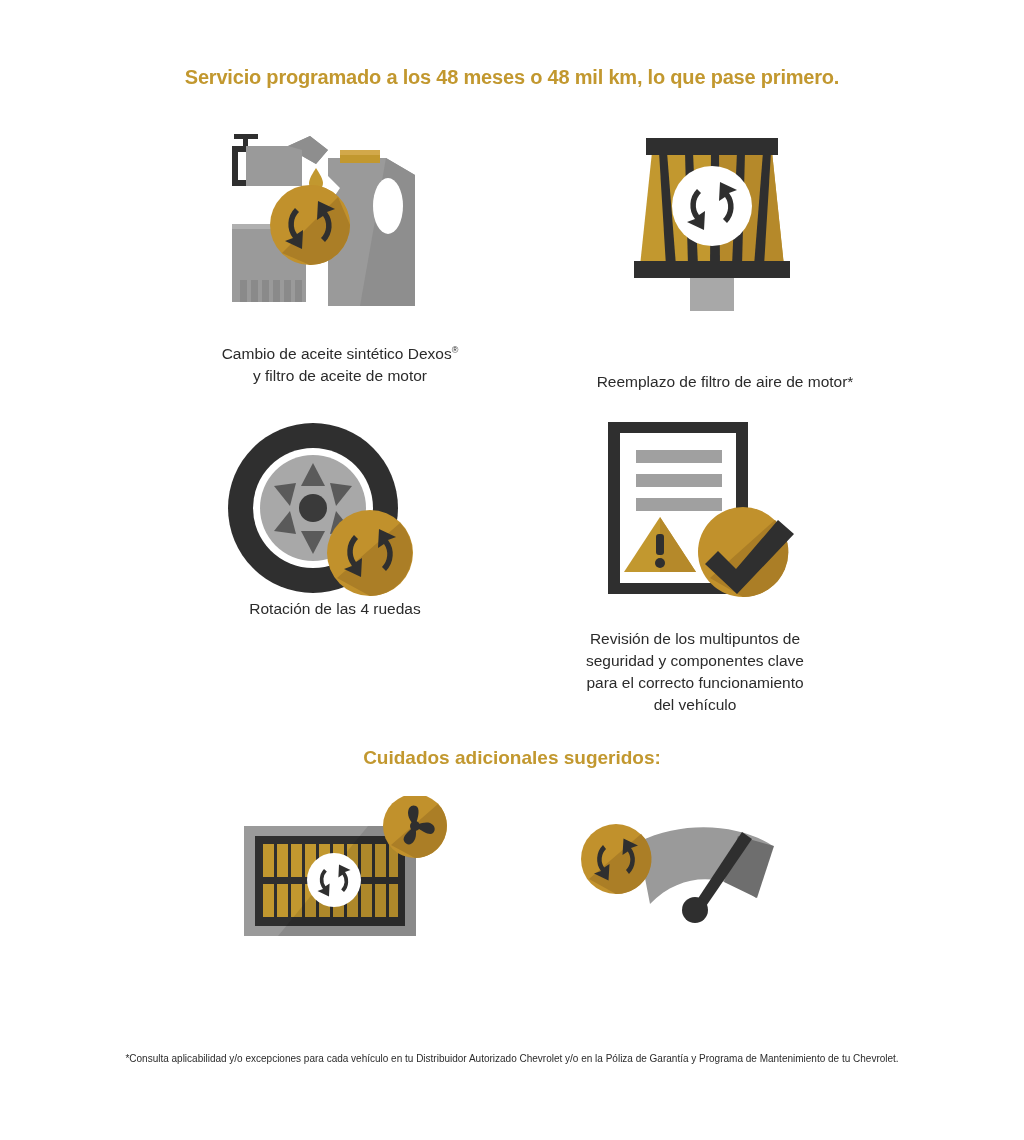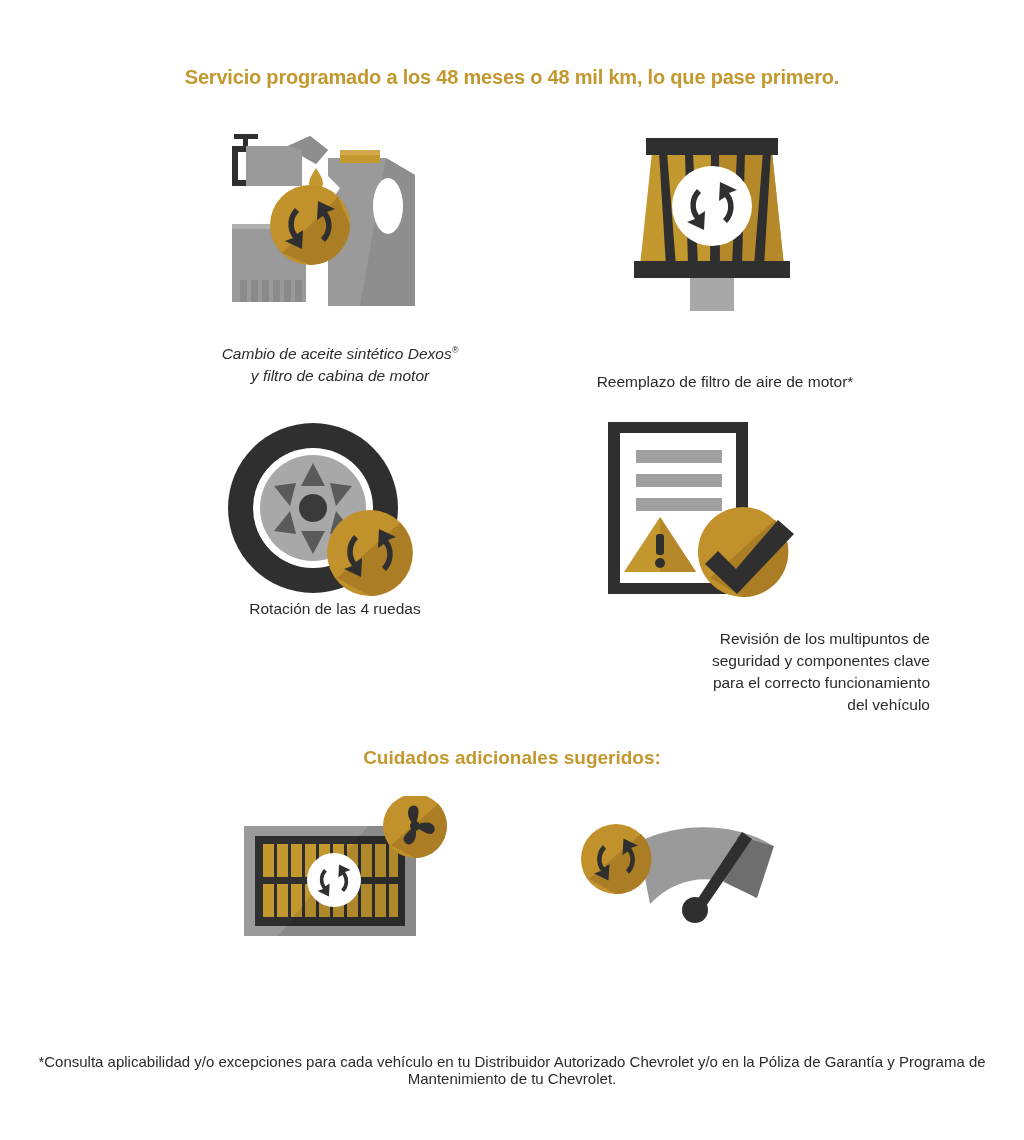--- a/index.html
+++ b/index.html
@@ -43,37 +43,37 @@
 
   
   .caption {
     position: absolute;
     text-align: center;
     font-size: 15.5px;
     line-height: 22px;
     color: #2b2b2b;
     white-space: pre-line;
   }
-  .cap-oil    { left: 120px; top: 339px; width: 440px; font-style: italic; }
+  .cap-oil    { left: 120px; top: 339px; width: 440px; }
   .cap-air    { left: 490px; top: 339px; width: 470px; margin-top: 32px; }
   .cap-tire   { left: 145px; top: 598px; width: 380px; }
-  .cap-insp   { left: 500px; top: 628px; width: 430px; text-align: right; }
+  .cap-insp   { left: 480px; top: 628px; width: 430px; }
   .cap-cabin  { left: 140px; top: 984px; width: 420px; }
   .cap-wiper  { left: 500px; top: 984px; width: 430px; }
 
   .sup { font-size: 9px; vertical-align: super; }
 
   
   .footnote {
     position: absolute;
     left: 0;
     top: 1053px;
     width: 1024px;
     text-align: center;
-    font-size: 15px;
+    font-size: 10px;
     color: #2b2b2b;
   }
 
   
   .icon-box { position: absolute; }
   .ib-oil   { left: 210px; top: 128px; width: 235px; height: 185px; }
   .ib-air   { left: 612px; top: 128px; width: 200px; height: 185px; }
   .ib-tire  { left: 225px; top: 418px; width: 200px; height: 185px; }
   .ib-insp  { left: 598px; top: 412px; width: 210px; height: 190px; }
   .ib-cabin { left: 238px; top: 796px; width: 215px; height: 150px; }
@@ -120,21 +120,21 @@
       <circle cx="100" cy="97" r="40" fill="#c1912c"></circle>
       <path d="M100 57 A40 40 0 0 1 140 97 L100 97 Z" fill="#c1912c"></path>
       <path d="M128 69 L140 97 A40 40 0 0 1 100 137 L72 125 Z" fill="#ab7e26"></path>
 
       <g fill="#2f2f2f">
         <path d="M85 80 A23 23 0 0 0 83 110 L75 113 L92 121 L93 102 L87 106 A17 17 0 0 1 89 84 Z"></path>
         <path d="M115 114 A23 23 0 0 0 117 84 L125 81 L108 73 L107 92 L113 88 A17 17 0 0 1 111 110 Z"></path>
       </g>
     </svg>
   </div>
-  <div class="caption cap-oil"><span>Cambio de aceite sintético Dexos</span><span class="sup">®</span><br><span>y filtro de cabina de motor</span></div>
+  <div class="caption cap-oil"><span>Cambio de aceite sintético Dexos</span><span class="sup">®</span><br><span>y filtro de aceite de motor</span></div>
 
   <div class="icon-box ib-air">
     <svg viewBox="0 0 200 185" xmlns="http://www.w3.org/2000/svg">
 
       <path d="M40 24 L160 24 L172 138 L28 138 Z" fill="#c2982f"></path>
       <path d="M100 24 L160 24 L172 138 L100 138 Z" fill="#b5892a"></path>
 
       <g fill="#2f2f2f">
         <path d="M47 24 L55 24 L64 138 L54 138 Z"></path>
         <path d="M73 24 L81 24 L86 138 L76 138 Z"></path>

